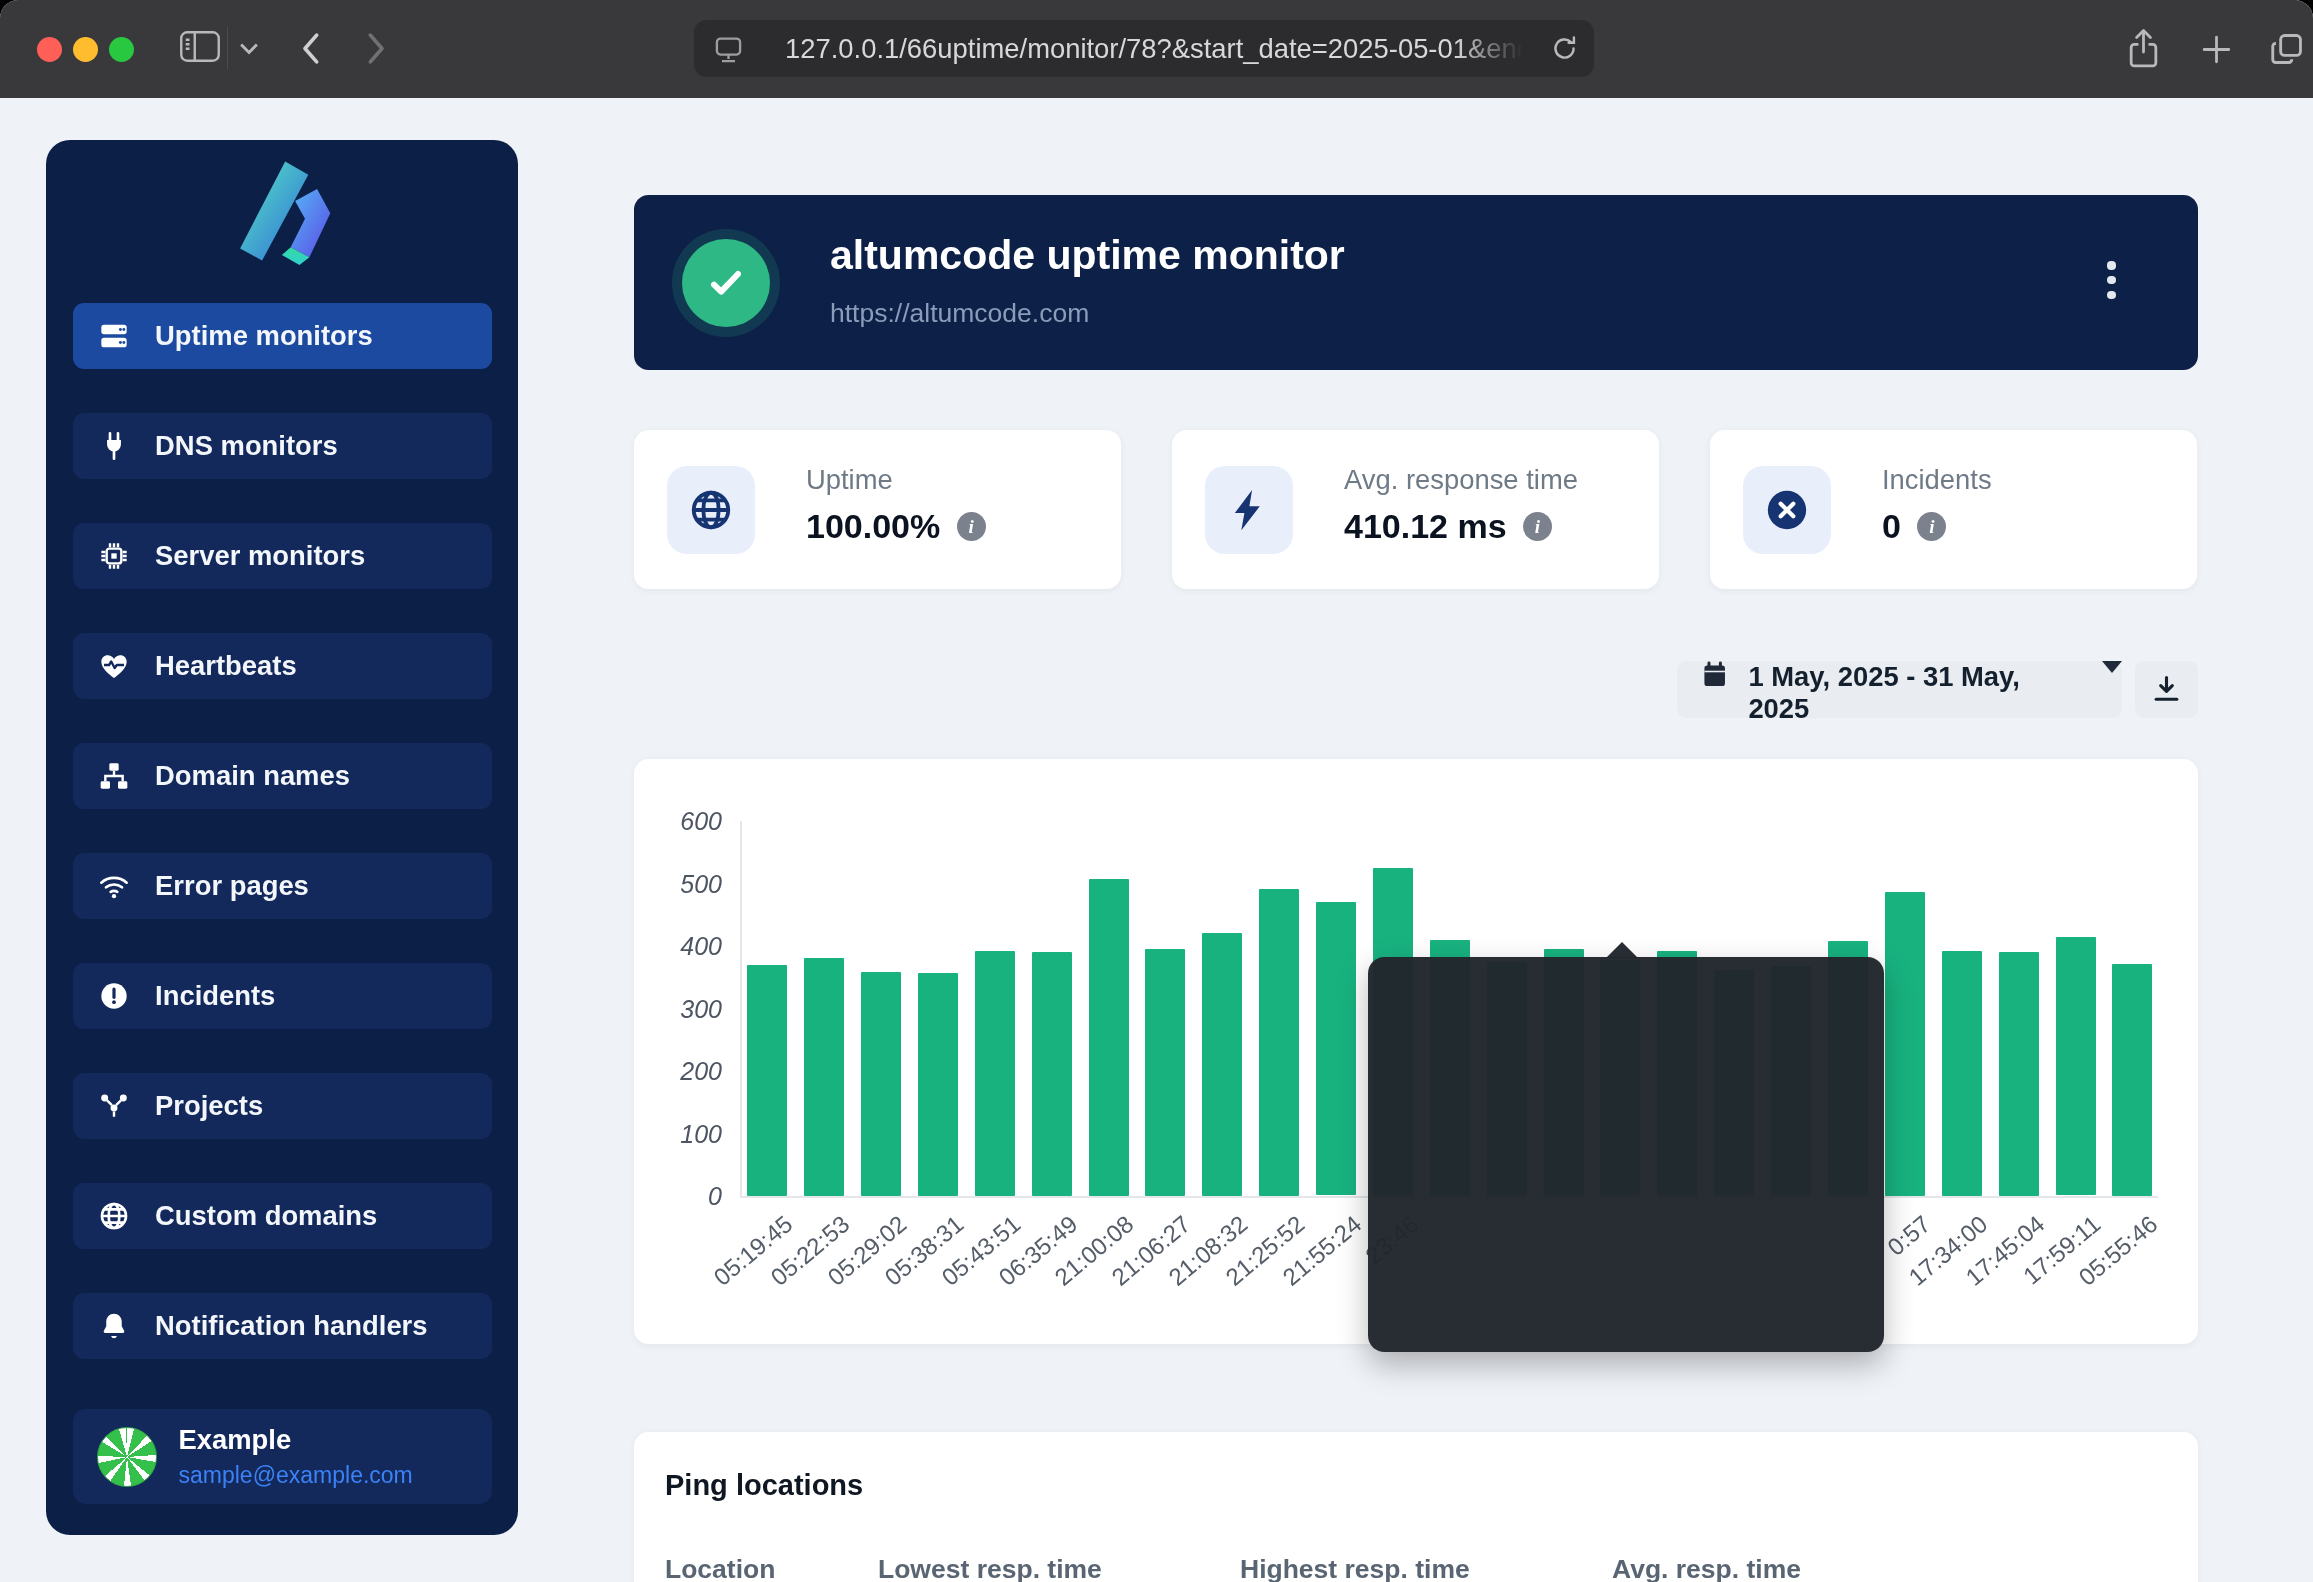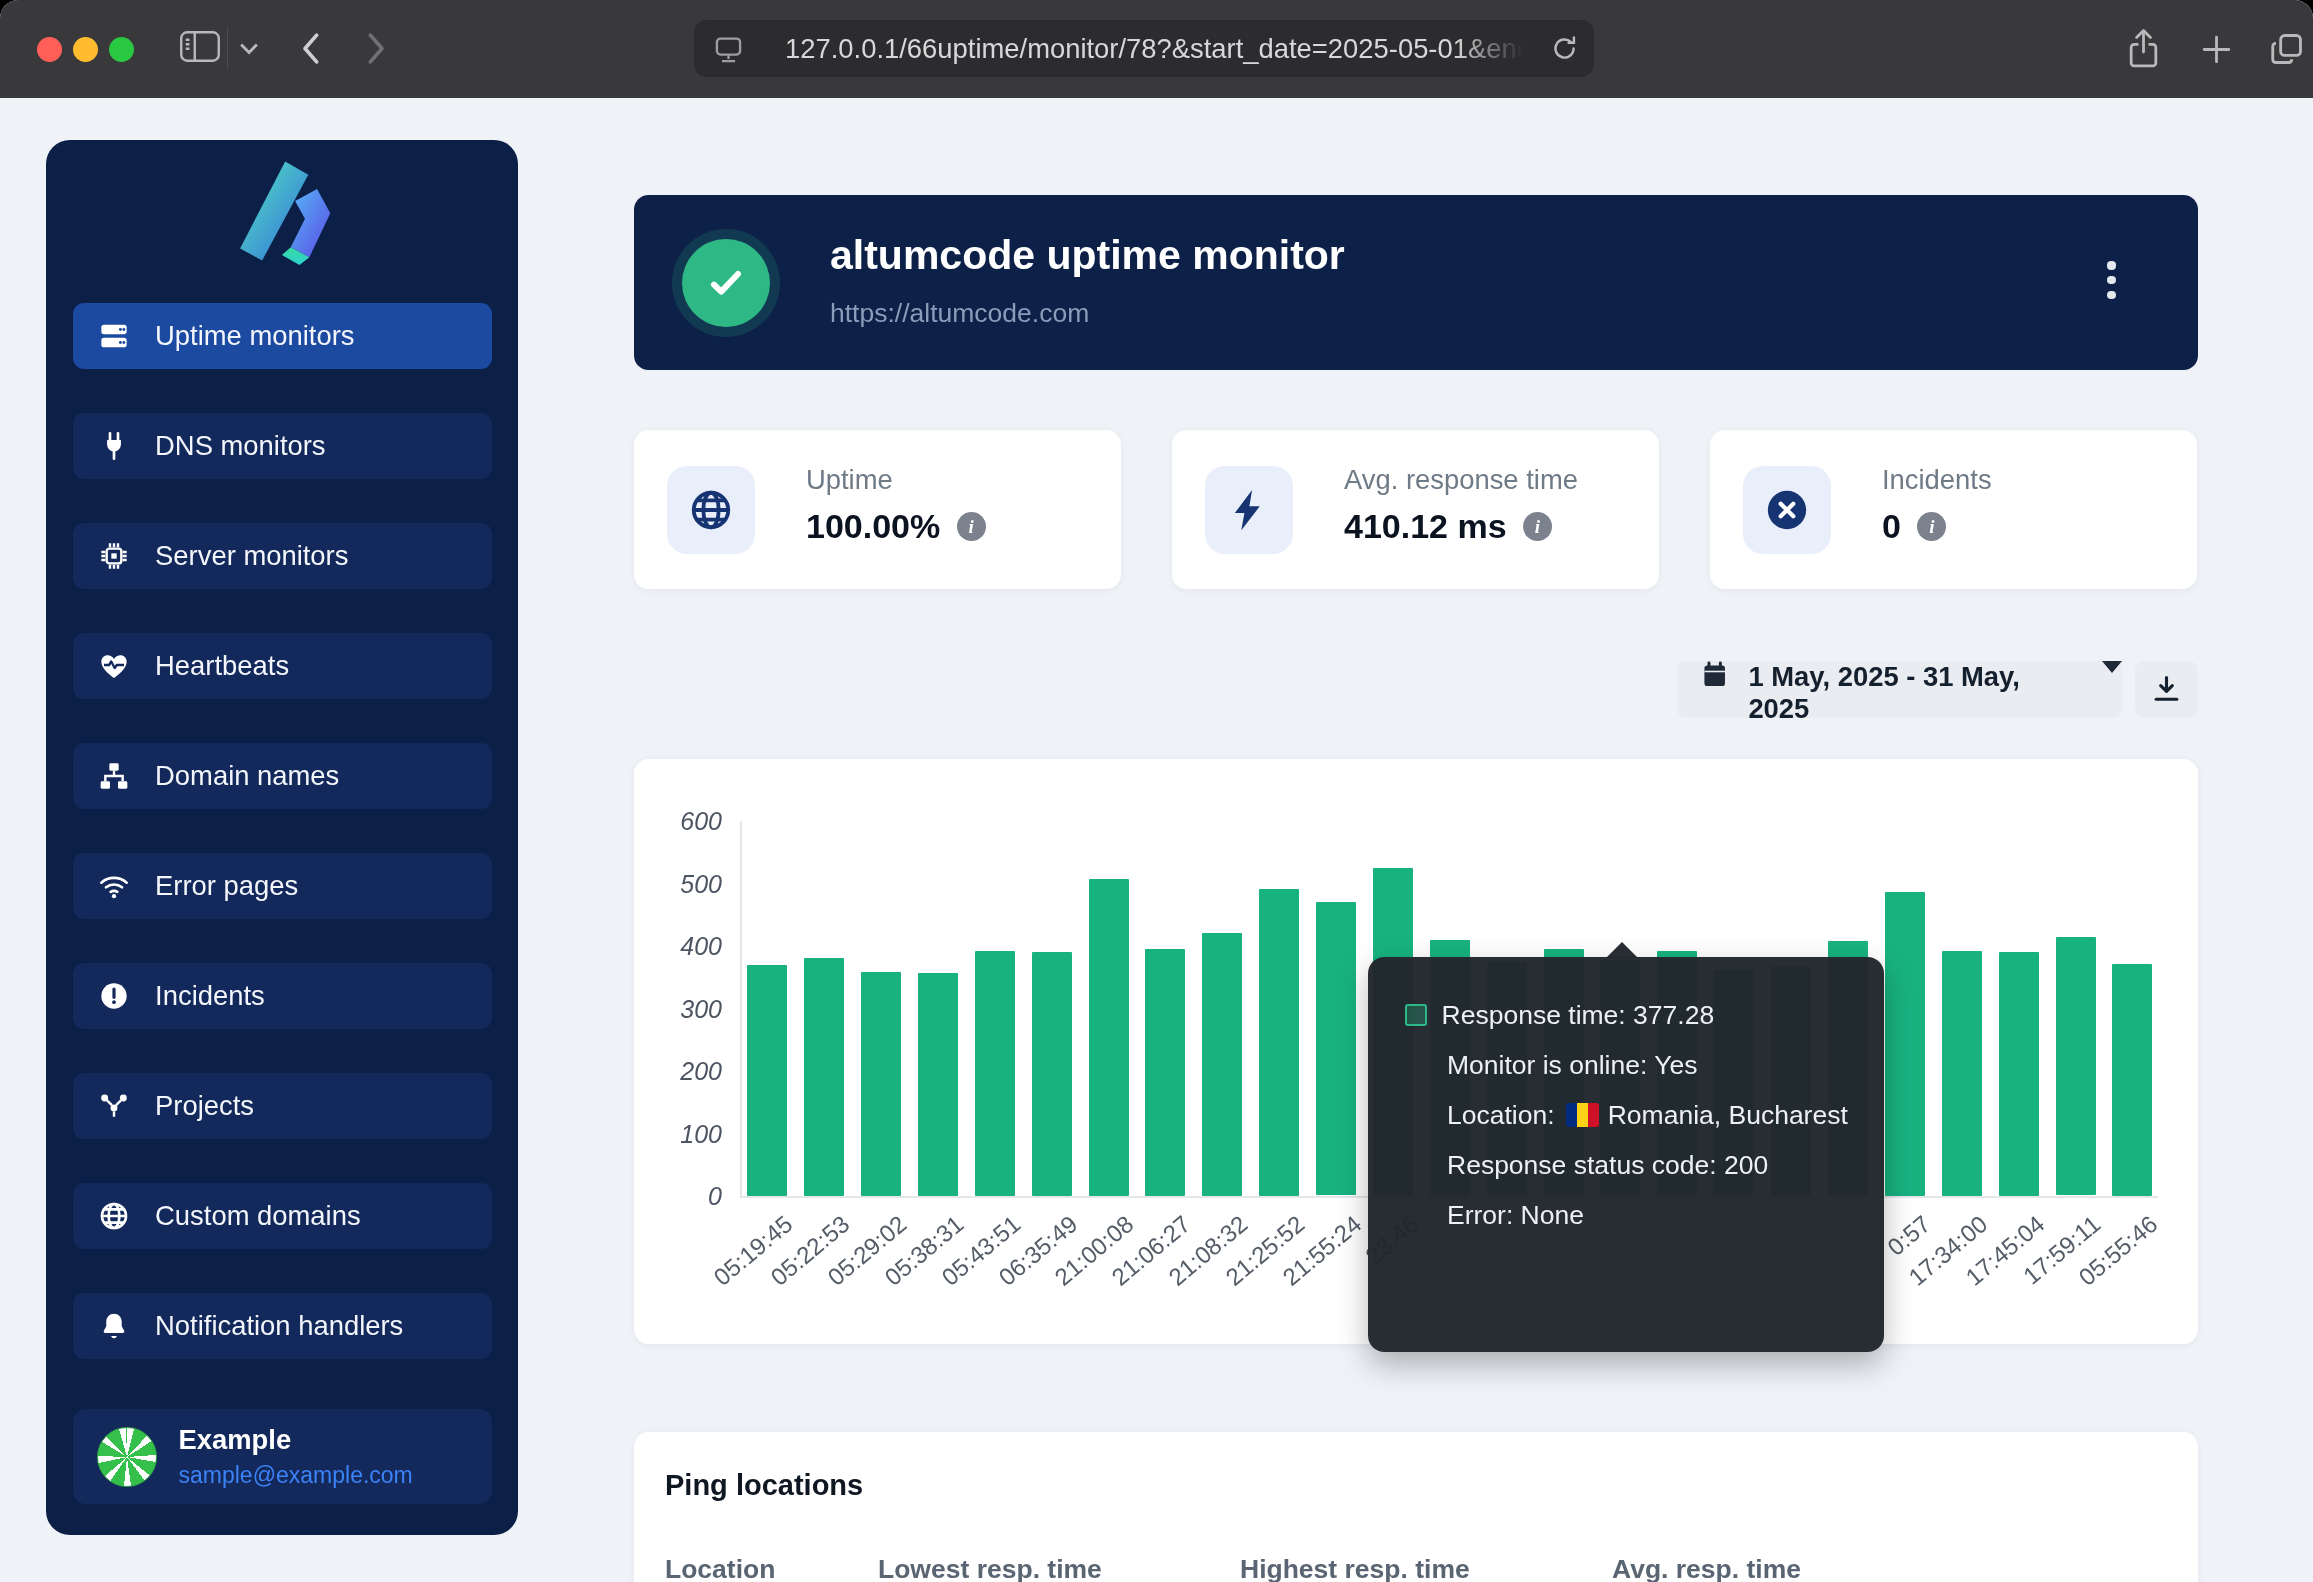--- a/index.html
+++ b/index.html
@@ -26,21 +26,21 @@
 
   
   .sidebar { position:absolute; left:46px; top:42px; width:472px; height:1395px;
              background:#0b1f47; border-radius:24px; }
   .logo { position:absolute; left:182px; top:16.4px; width:110px; height:110px; }
   .nav-item { position:absolute; left:26.5px; width:419px; height:66px; background:#13295b; border-radius:11px;
               display:flex; align-items:center; padding-left:25.6px; --itembg:#13295b; cursor:pointer; }
   .nav-item.active { background:#1c4aa0; --itembg:#1c4aa0; }
   .nav-item .icon { width:32px; height:32px; color:#fff; flex:0 0 32px; }
   .nav-item .icon svg { width:32px; height:32px; }
-  .nav-label { margin-left:25px; font-size:27.4px; font-weight:400; color:#f3f6fb;text-align:right; }
+  .nav-label { margin-left:25px; font-size:27.4px; font-weight:700; color:#f3f6fb;text-align:right; }
   .profile { position:absolute; left:26.5px; top:1269px; width:419px; height:95px; background:#13295b;
              border-radius:12.8px; display:flex; align-items:center; padding-left:24px; cursor:pointer; }
   .avatar { width:60px; height:60px; border-radius:50%; flex:0 0 60px;
             background:repeating-conic-gradient(#ffffff 0 14deg, #35c04b 14deg 43deg);
             border:1.8px solid #2da943; }
   .profile-texts { margin-left:22px; }
   .profile-name { font-size:27.4px; font-weight:700; color:#fff; }
   .profile-email { font-size:23px; color:#3b82f6; margin-top:5.5px; }
 
   
@@ -432,27 +432,20 @@
             <span class="xlabel" style="left: 772px; top: 451px;">23:46</span>
             <span class="xlabel" style="left: 1284px; top: 451px;">0:57</span>
             <span class="xlabel" style="left: 1341px; top: 451px;">17:34:00</span>
             <span class="xlabel" style="left: 1398px; top: 451px;">17:45:04</span>
             <span class="xlabel" style="left: 1454px; top: 451px;">17:59:11</span>
             <span class="xlabel" style="left: 1511px; top: 451px;">05:55:46</span>
           </div>
 
         <div class="tooltip">
           <div class="arrow"></div>
-          <div>
-              <div class="tt-row"><span class="tt-legend"></span>Response time: 377.28</div>
-              <div class="tt-row"><span class="tt-indent"></span>Monitor is online: Yes</div>
-              <div class="tt-row"><span class="tt-indent"></span>Location: <span class="flag-ro"></span>Romania, Bucharest</div>
-              <div class="tt-row"><span class="tt-indent"></span>Response status code: 200</div>
-              <div class="tt-row"><span class="tt-indent"></span>Error: None</div>
-            </div>
         </div>
       </section>
 
       <section class="card ping-card">
         <div class="ping-title">Ping locations</div>
         <div>
             <span class="ping-col" style="left: 31px;">Location</span>
             <span class="ping-col" style="left: 244px;">Lowest resp. time</span>
             <span class="ping-col" style="left: 606px;">Highest resp. time</span>
             <span class="ping-col" style="left: 978px;">Avg. resp. time</span>

